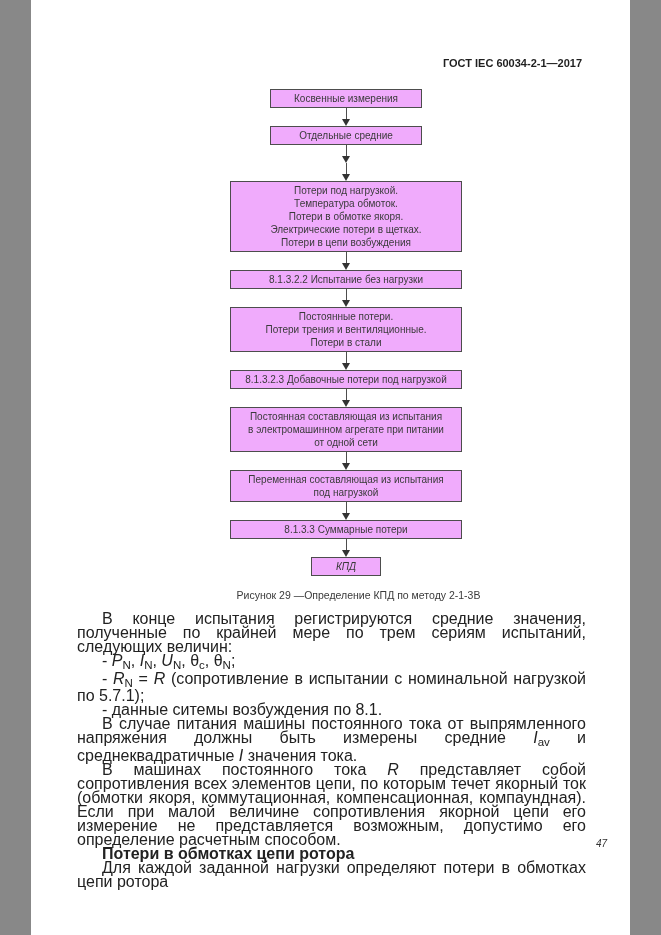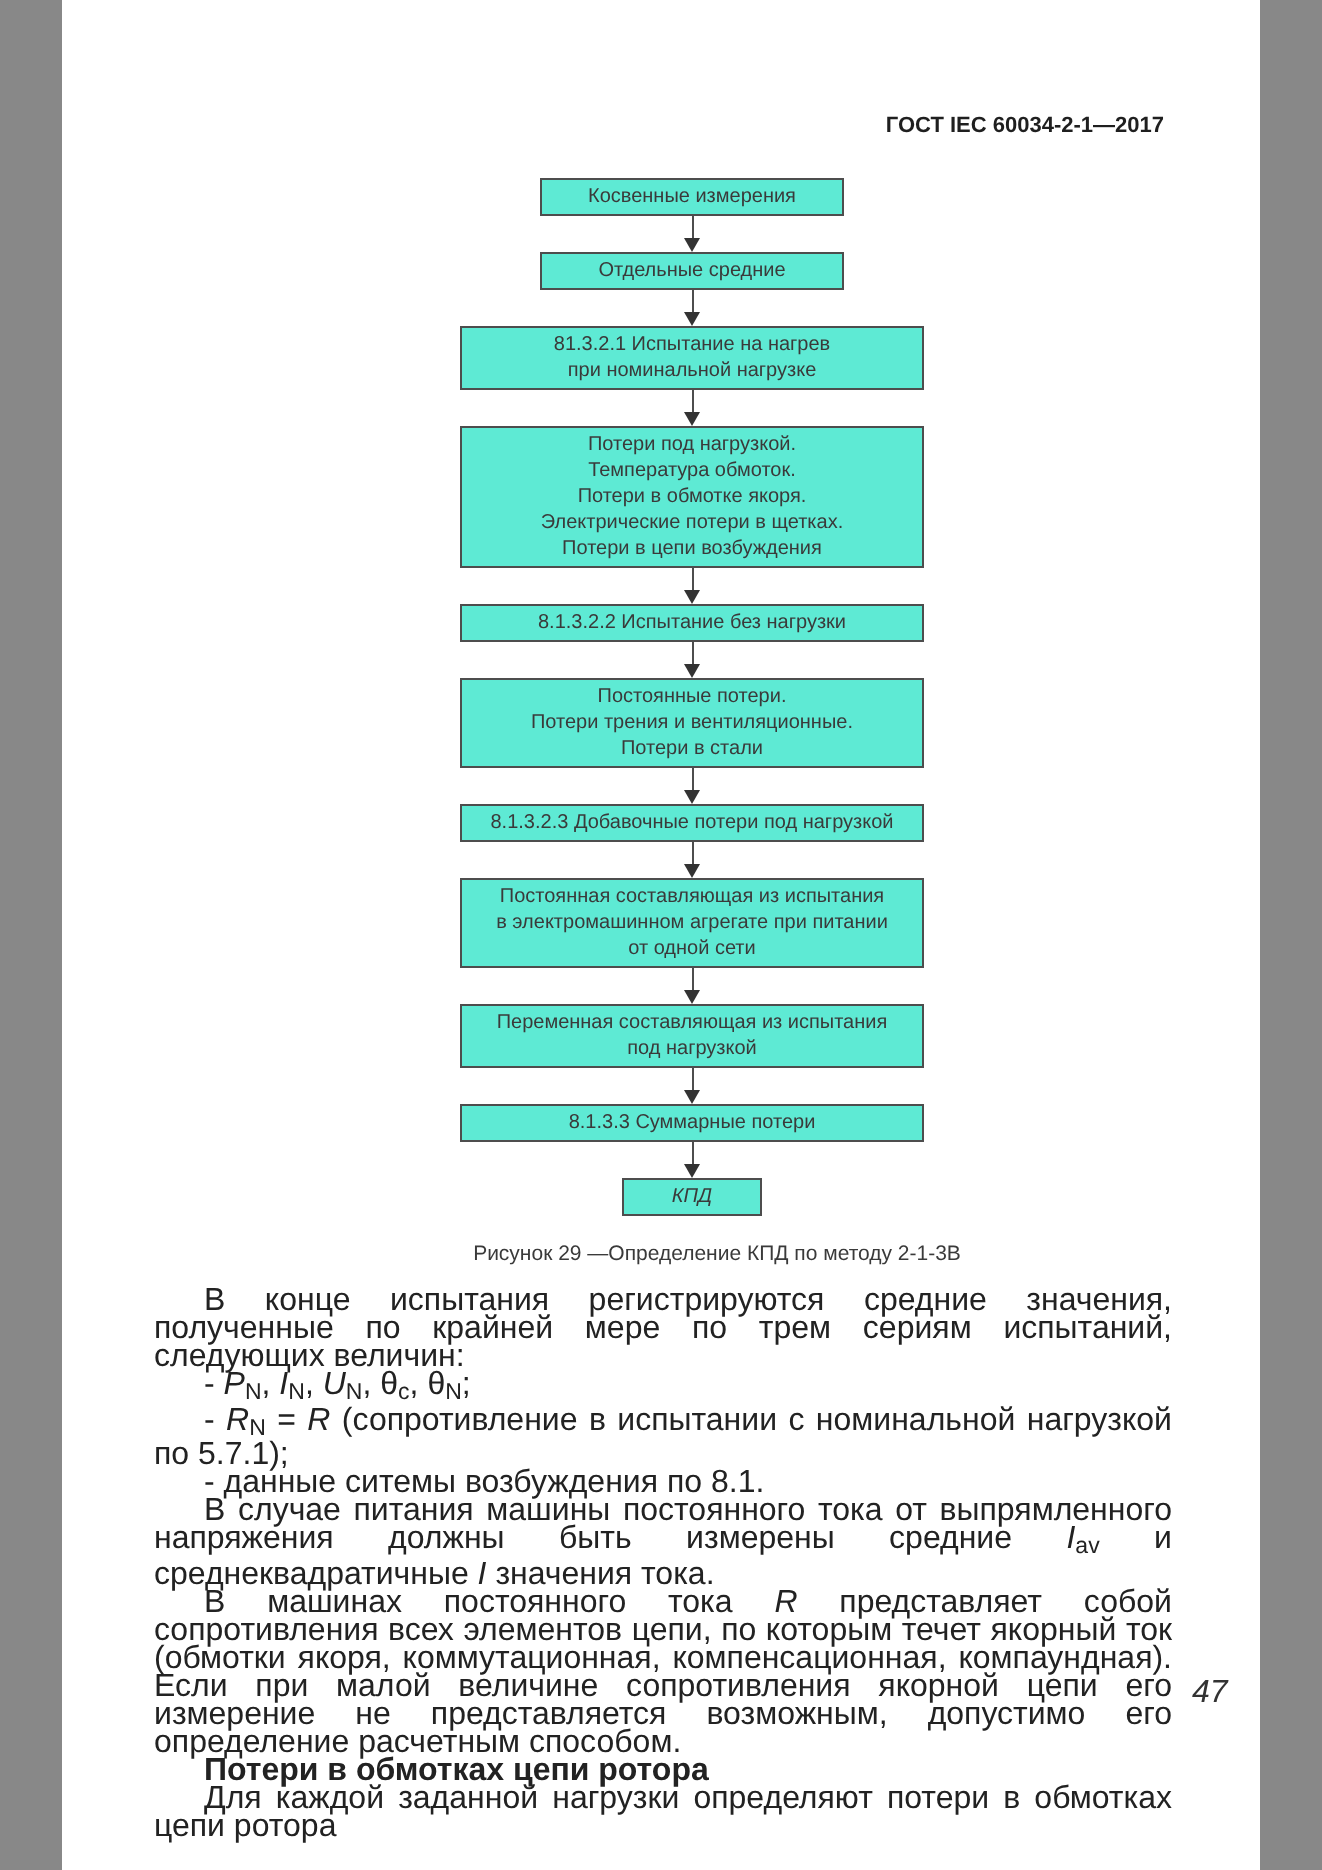--- a/index.html
+++ b/index.html
@@ -23,21 +23,21 @@
     margin-bottom: 20px;
   }
   .flowchart {
     width: 630px; 
     display: flex;
     flex-direction: column;
     align-items: center;
   }
   .fbox {
     border: 1px solid #4d4d4d;
-    background: #5eead4;
+    background: #f0abfc;
     text-align: center;
     font-size: 10px;
     line-height: 13px;
     color: #3a3a3a;
     padding: 2px 6px;
     box-sizing: border-box;
     display: flex;
     flex-direction: column;
     justify-content: center;
   }
@@ -72,21 +72,21 @@
     color: #222;
   }
   .para { text-indent: 25px; }
   .para.bold { font-weight: bold; }
   .it  { font-style: italic; }
   .sub { font-size: 0.72em; vertical-align: -2.5px; }
   .page-number {
     position: absolute;
     top: 838px;
     left: 565px;
-    font-size: 16px;
+    font-size: 10px;
     font-style: italic;
     color: #333;
   }
 </style>
 </head>
 <body>
 
 <div class="page">
 
   <div class="header">
@@ -100,24 +100,20 @@
       <div class="arrow">
         <div class="arrow-line"></div>
         <div class="arrow-head"></div>
       </div>
       <div class="fbox narrow">
         <div class="fline">Отдельные средние</div>
       </div>
       <div class="arrow">
         <div class="arrow-line"></div>
         <div class="arrow-head"></div>
-      </div>
-      <div class="fbox wide">
-        <div class="fline">81.3.2.1 Испытание на нагрев</div>
-        <div class="fline">при номинальной нагрузке</div>
       </div>
       <div class="arrow">
         <div class="arrow-line"></div>
         <div class="arrow-head"></div>
       </div>
       <div class="fbox wide">
         <div class="fline">Потери под нагрузкой.</div>
         <div class="fline">Температура обмоток.</div>
         <div class="fline">Потери в обмотке якоря.</div>
         <div class="fline">Электрические потери в щетках.</div>

